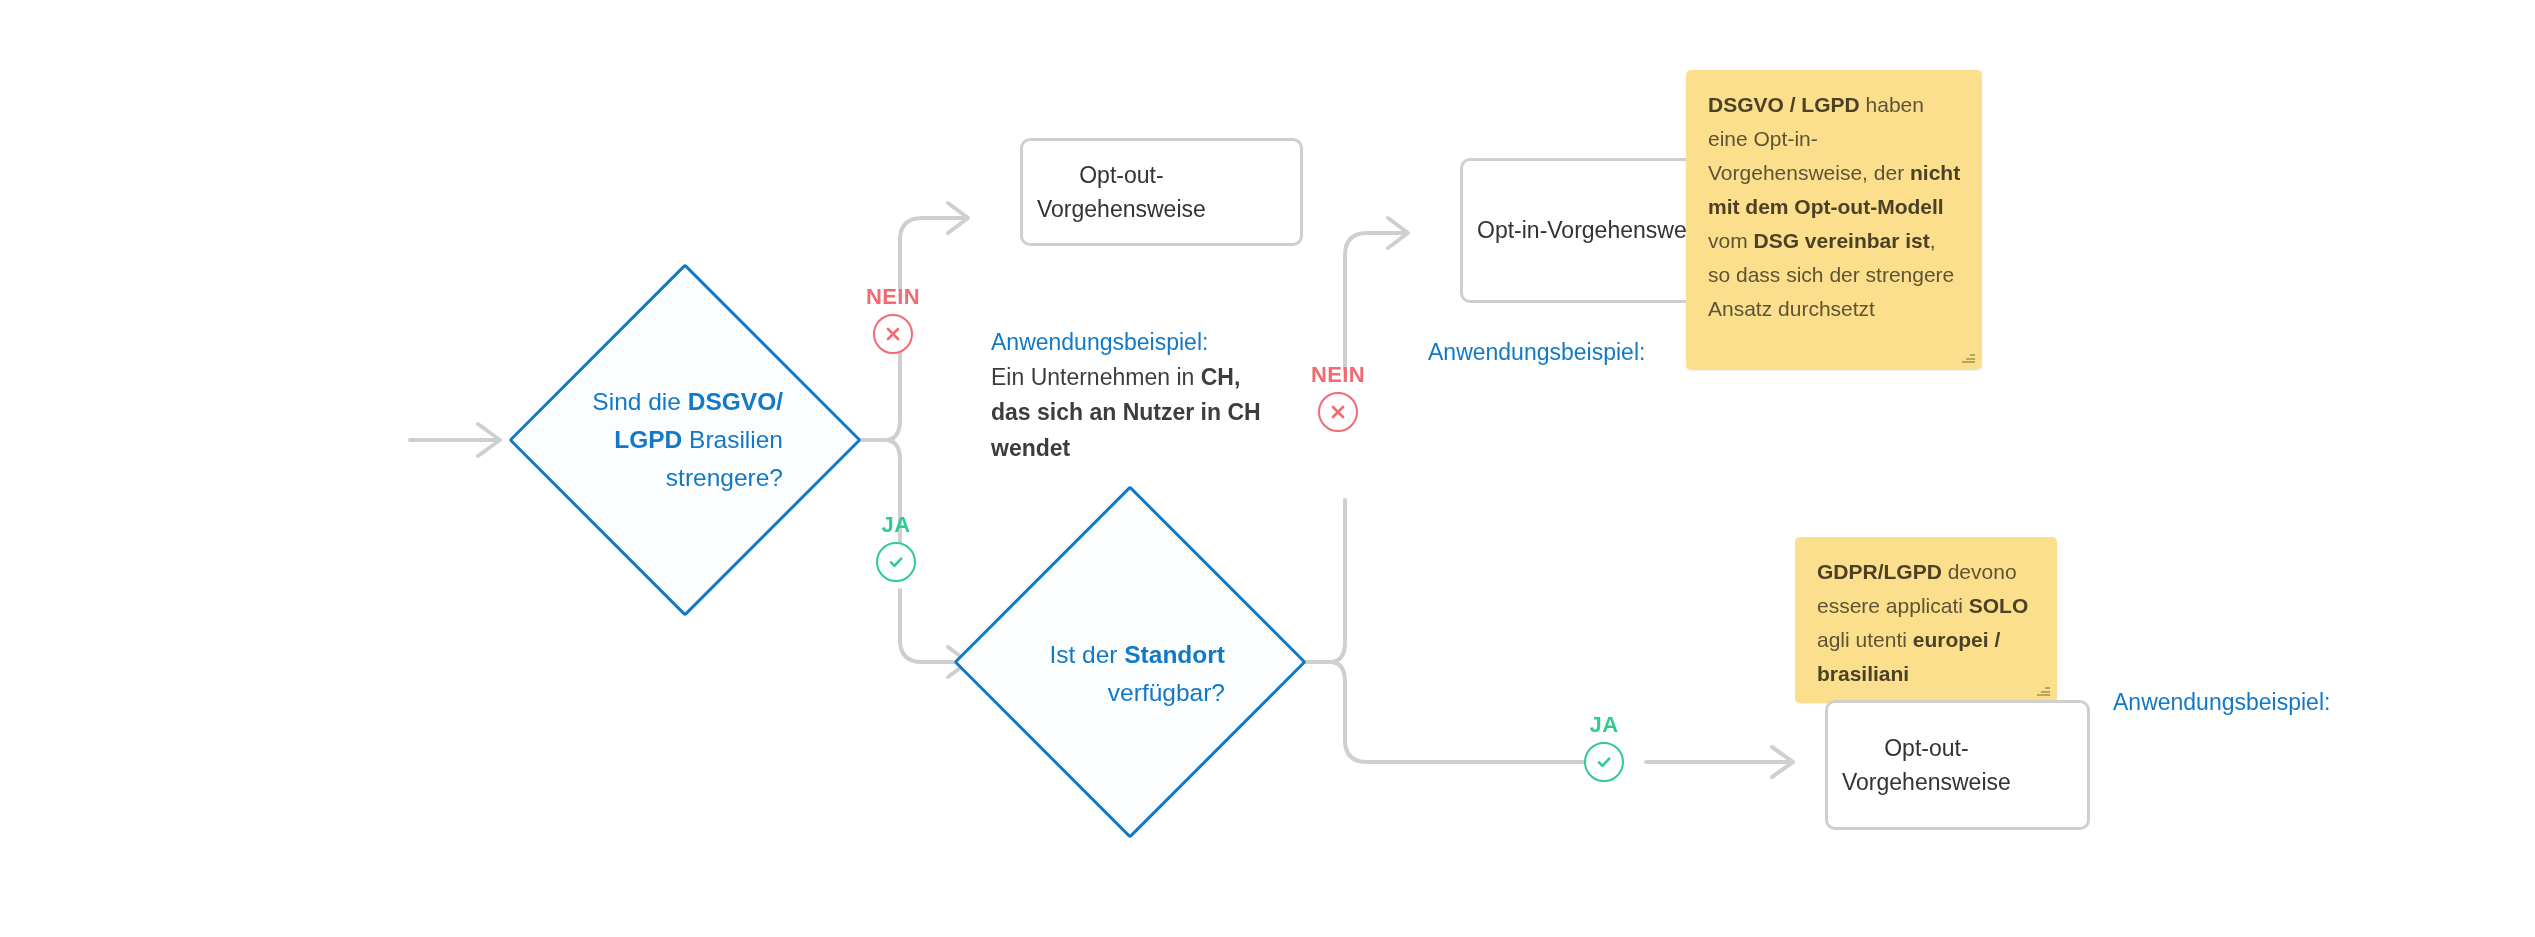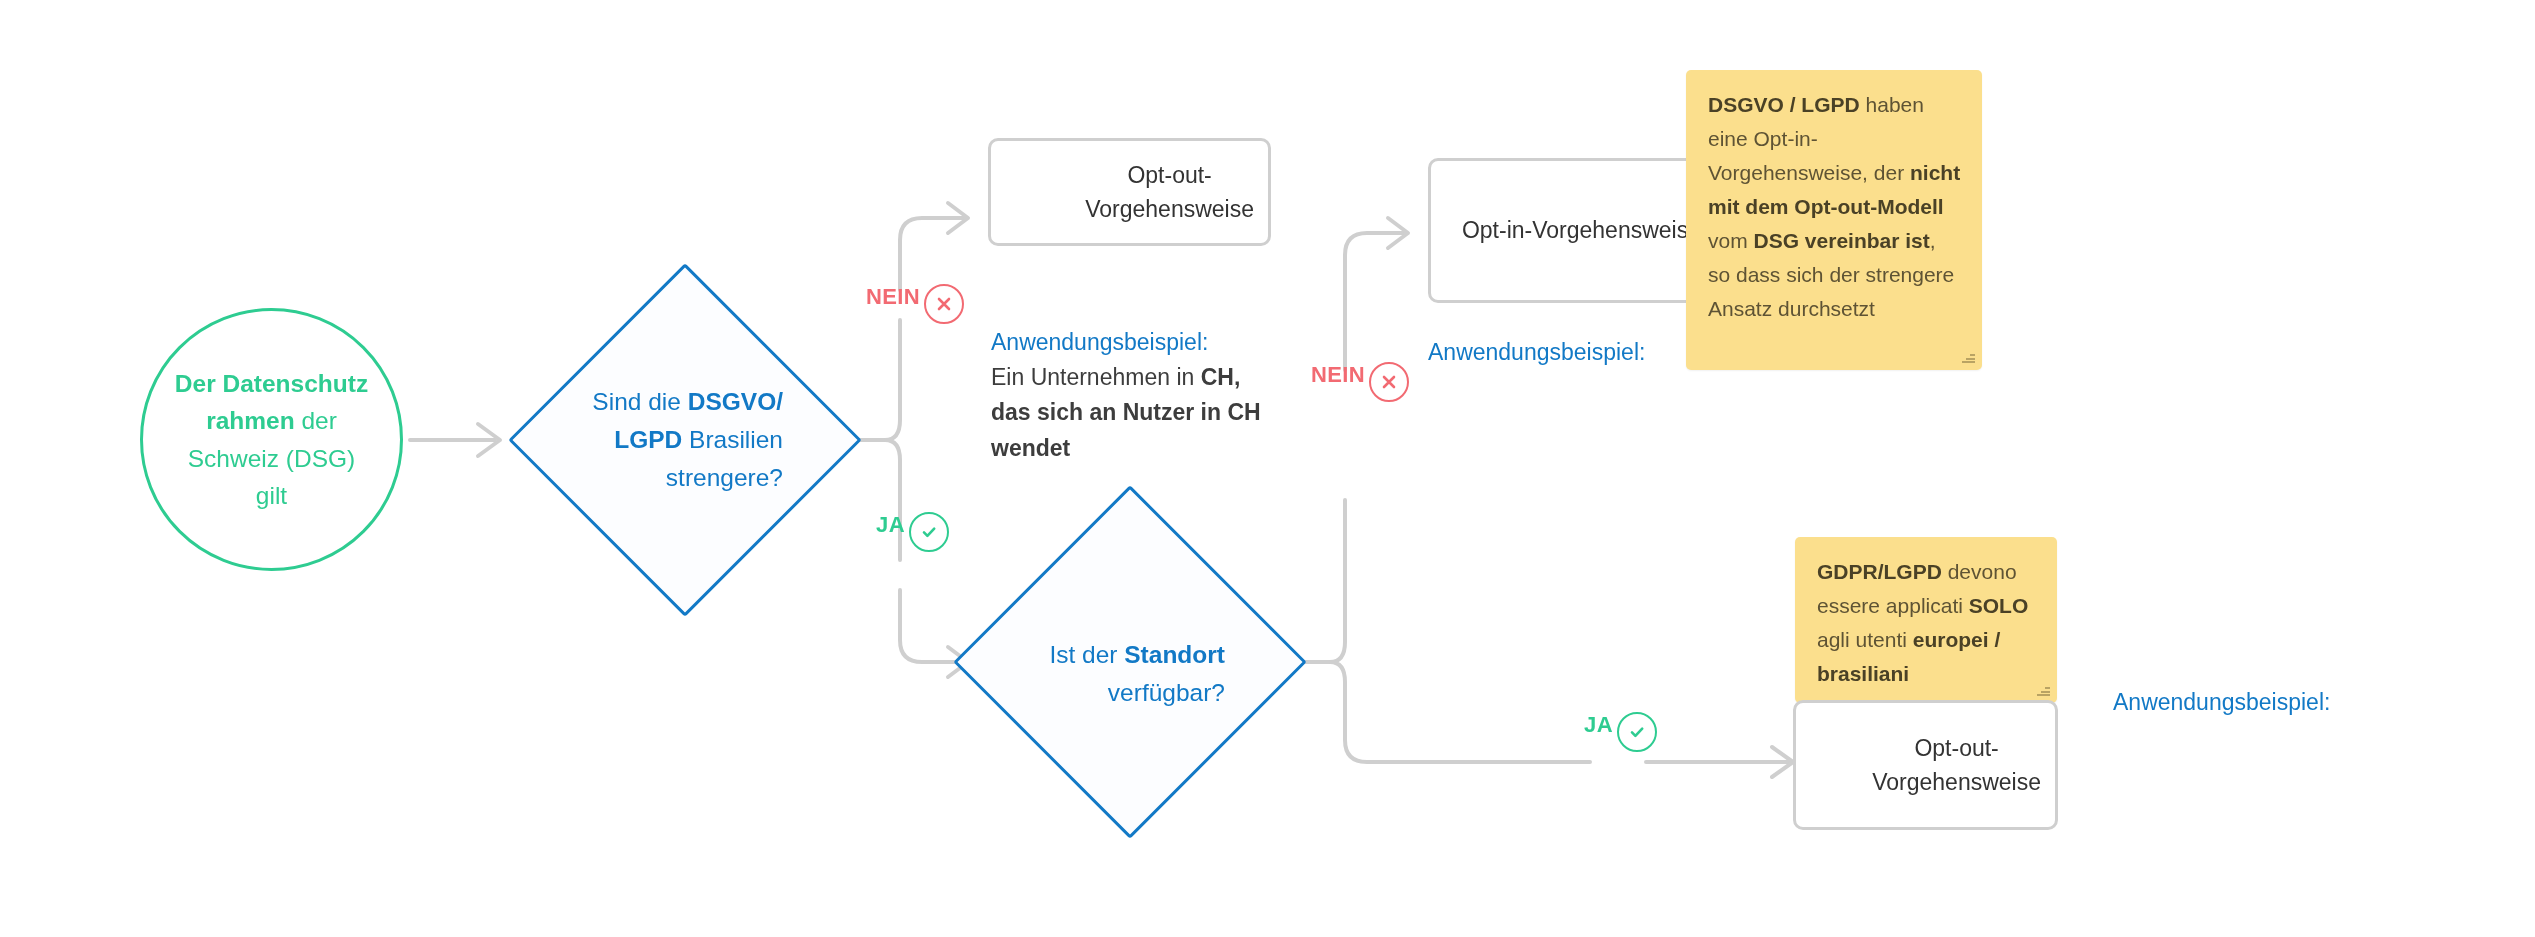--- a/index.html
+++ b/index.html
@@ -57,31 +57,32 @@
   }
   .diamond-label b{font-weight:700;}
   .diamond-wrap{position:absolute;}
 
   
   .node-box{
     box-sizing:border-box;
     border:3px solid #cfcfcf;
     border-radius:10px;
     background:#ffffff;
-    display:flex;align-items:center;justify-content:flex-end;
+    display:flex;align-items:center;justify-content:flex-start;
     text-align:center;
     color:#333333;
     font-size:23px;
     line-height:1.5;
     padding:0 14px;
+    margin-left:32px;
   }
 
   
   .badge{
-    display:flex;align-items:flex-start;
+    display:flex;flex-direction:column;align-items:center;
     gap:4px;
   }
   .badge-text{
     font-size:22px;font-weight:700;letter-spacing:.4px;
   }
   .badge-no .badge-text{color:#f26a72;}
   .badge-yes .badge-text{color:#2ecc91;}
   .badge-ring{
     width:40px;height:40px;border-radius:50%;
     box-sizing:border-box;
@@ -154,27 +155,20 @@
       <path d="M1330 662 Q 1345 662 1345 682 V 740 Q 1345 762 1367 762 H 1590"></path>
 
       <path d="M1345 370 V 255 Q 1345 233 1367 233 H 1405"></path>
       <path d="M1388 218 L 1408 233 L 1388 248"></path>
 
       <path d="M1646 762 H 1790"></path>
       <path d="M1772 747 L 1793 762 L 1772 777"></path>
     </g>
   </svg>
 
-  <div class="abs" style="left:140px; top:308px;">
-    <div class="start-circle">
-      <div>
-        <b>Der Datenschutz rahmen</b><span> der Schweiz (DSG) gilt</span>
-      </div>
-    </div>
-  </div>
 
   <div class="diamond-wrap" style="left:560px; top:315px; width:250px; height:250px;">
     <div class="diamond" style="width:250px;height:250px;"></div>
     <div class="diamond-label">
       <div style="width:196px;">
         <span>Sind die </span><b>DSGVO/</b><br>
         <b>LGPD</b><span> Brasilien</span><br>
         <span>strengere?</span>
       </div>
     </div>

